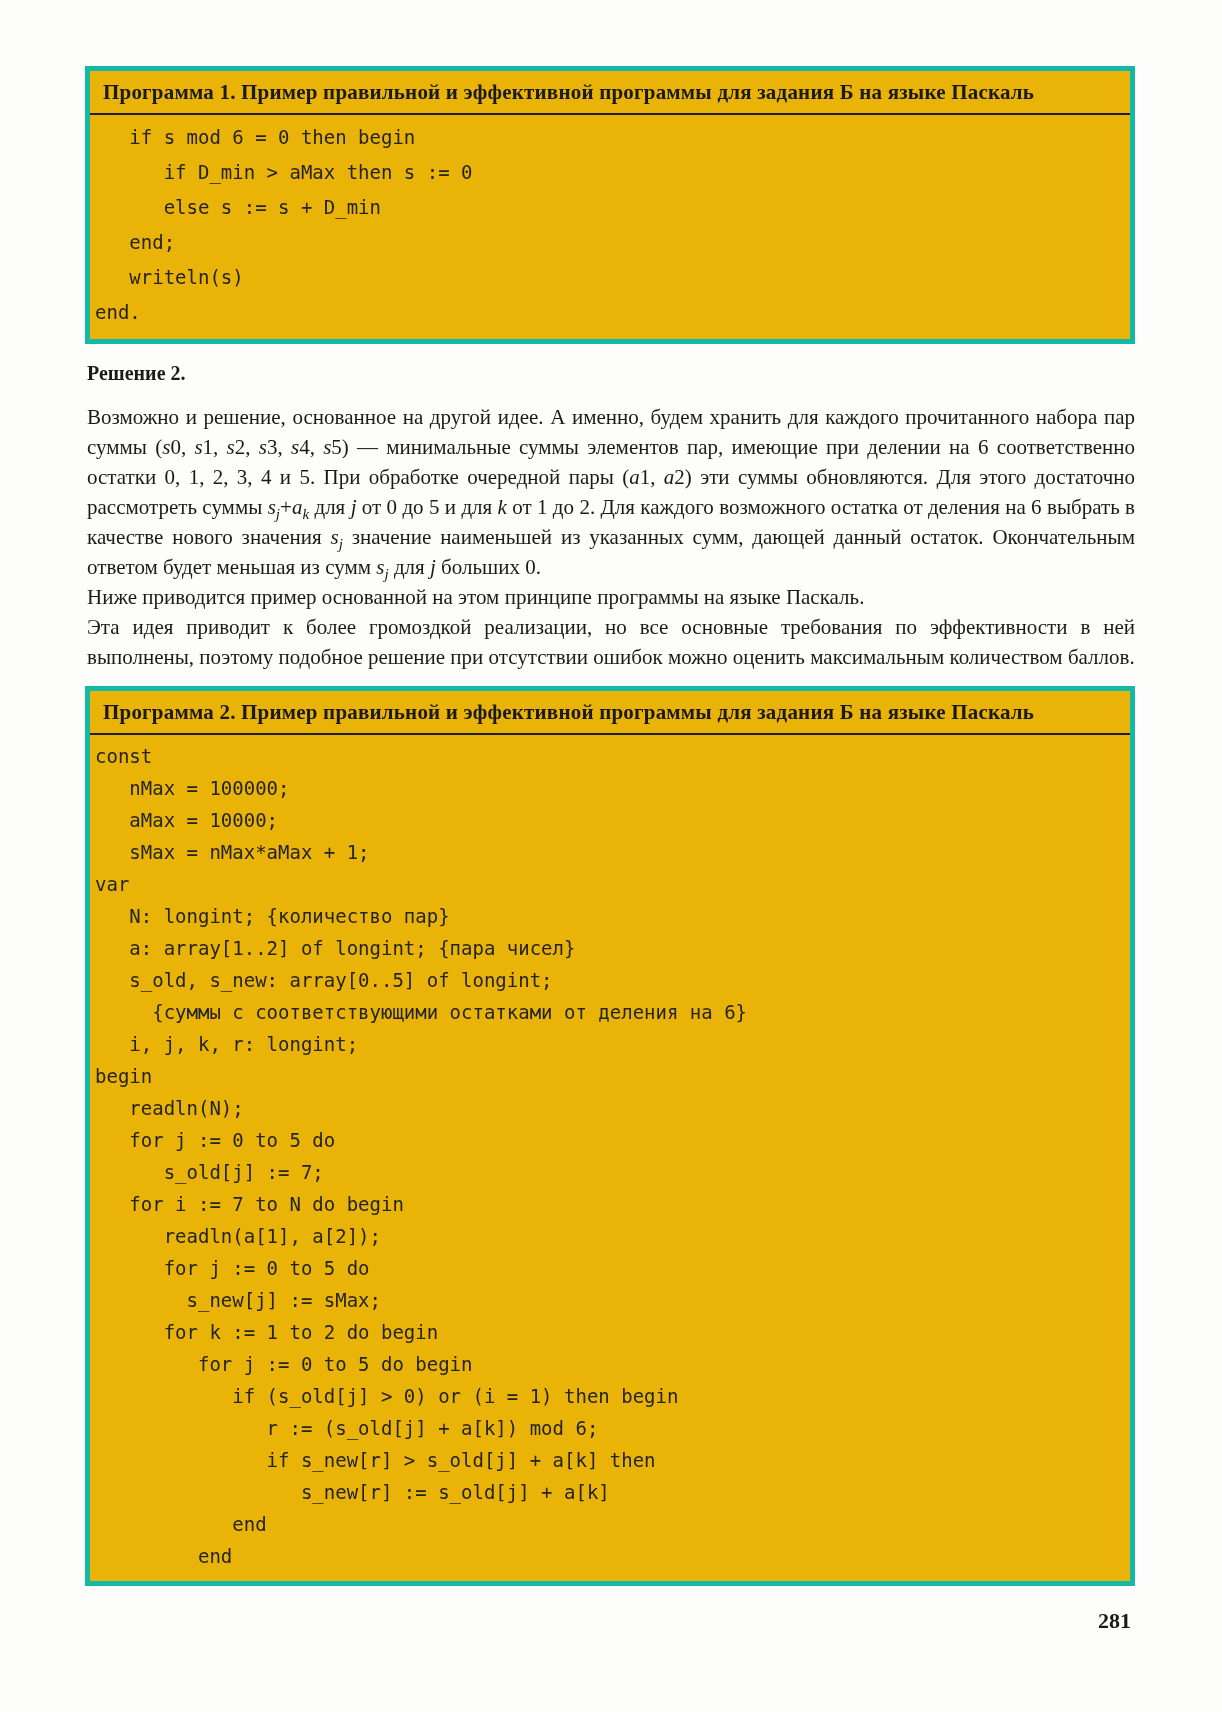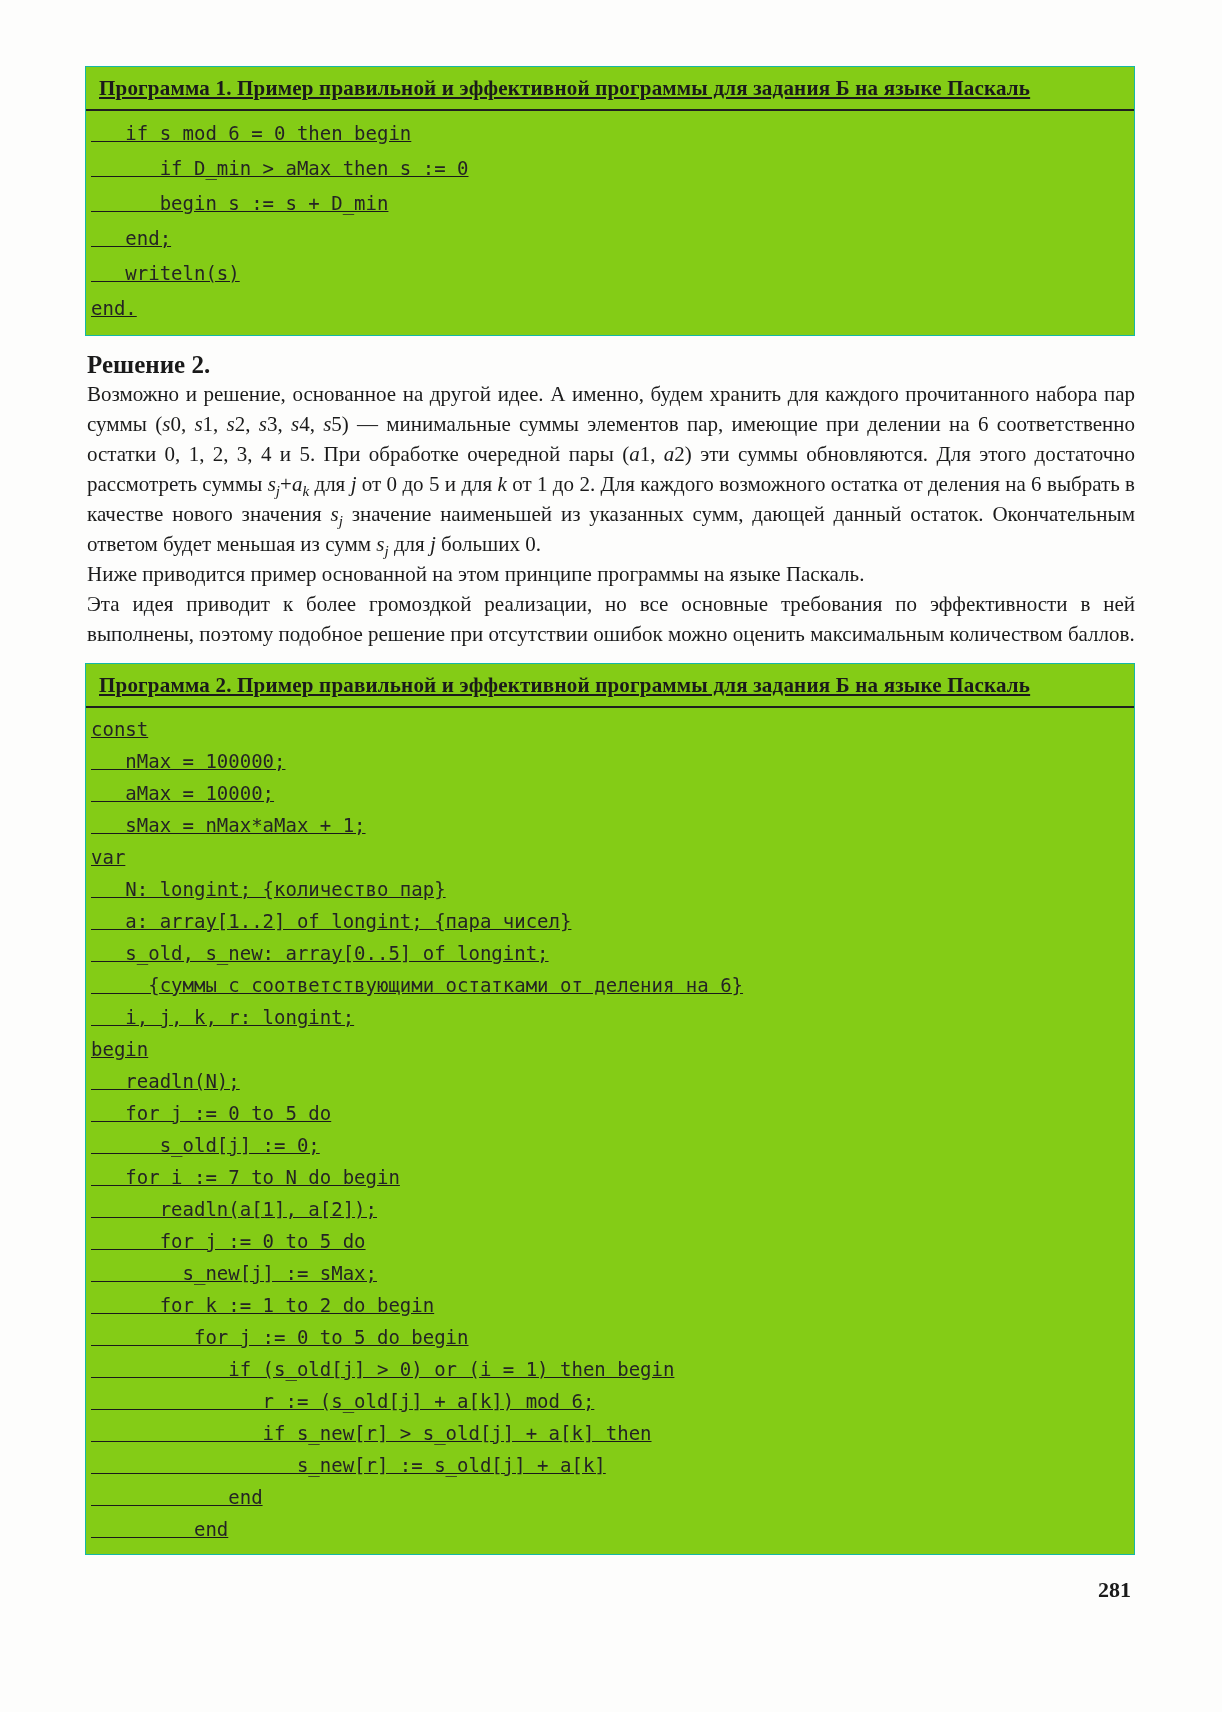--- a/index.html
+++ b/index.html
@@ -9,46 +9,45 @@
     height: 1712px;
     margin: 0 auto;
     background: #fdfdfc;
     color: #1a1a1a;
     font-family: "Liberation Serif", serif;
     box-sizing: border-box;
     padding: 66px 87px 0 85px;
     overflow: hidden;
   }
   .codebox {
-    border: 1px solid #14b8a6;
-    background: #84cc16;
-    text-decoration: underline;
+    border: 5px solid #14b8a6;
+    background: #eab308;
   }
   .codebox-header {
     font-family: "Liberation Serif", serif;
     font-weight: bold;
     font-size: 21px;
     line-height: 25px;
     padding: 9px 12px 8px 13px;
     border-bottom: 2px solid #1f1f1f;
     letter-spacing: 0.2px;
   }
   .code {
     font-family: "DejaVu Sans Mono", monospace;
     font-size: 19px;
     color: #242424;
     padding: 5px 3px 9px 5px;
   }
   .code-line { white-space: pre; }
   .code1 .code-line { line-height: 35px; }
   .code2 .code-line { line-height: 32px; }
   .solution-heading {
-    font-size: 25px;
+    font-size: 20px;
     font-weight: bold;
-    margin: 16px 0 1px 2px;
+    margin: 16px 0 16px 2px;
     line-height: 26px;
   }
   .bodytext { margin: 0 0 14px 2px; }
   .bodytext p {
     margin: 0;
     font-size: 21px;
     line-height: 30px;
     text-align: justify;
     text-indent: 0;
   }
@@ -67,21 +66,21 @@
 </head>
 <body>
 
 <div class="page">
 
   <section class="codebox">
     <header class="codebox-header">Программа 1. Пример правильной и эффективной программы для задания Б на языке Паскаль</header>
     <div class="code code1">
         <div class="code-line">   if s mod 6 = 0 then begin</div>
         <div class="code-line">      if D_min &gt; aMax then s := 0</div>
-        <div class="code-line">      begin s := s + D_min</div>
+        <div class="code-line">      else s := s + D_min</div>
         <div class="code-line">   end;</div>
         <div class="code-line">   writeln(s)</div>
         <div class="code-line">end.</div>
       </div>
   </section>
 
   <h2 class="solution-heading">Решение 2.</h2>
 
   <div class="bodytext">
       <p><span>Возможно и решение, основанное на другой идее. А именно, будем хранить для каждого прочитанного набора пар суммы (</span><span style="font-style: italic;">s</span><span>0, </span><span style="font-style: italic;">s</span><span>1, </span><span style="font-style: italic;">s</span><span>2, </span><span style="font-style: italic;">s</span><span>3, </span><span style="font-style: italic;">s</span><span>4, </span><span style="font-style: italic;">s</span><span>5) — минимальные суммы элементов пар, имеющие при делении на 6 соответственно остатки 0, 1, 2, 3, 4 и 5. При обработке очередной пары (</span><span style="font-style: italic;">a</span><span>1, </span><span style="font-style: italic;">a</span><span>2) эти суммы обновляются. Для этого достаточно рассмотреть суммы </span><span style="font-style: italic;">s</span><sub style="font-style: italic;">j</sub><span>+</span><span style="font-style: italic;">a</span><sub style="font-style: italic;">k</sub><span> для </span><span style="font-style: italic;">j</span><span> от 0 до 5 и для </span><span style="font-style: italic;">k</span><span> от 1 до 2. Для каждого возможного остатка от деления на 6 выбрать в качестве нового значения </span><span style="font-style: italic;">s</span><sub style="font-style: italic;">j</sub><span> значение наименьшей из указанных сумм, дающей данный остаток. Окончательным ответом будет меньшая из сумм </span><span style="font-style: italic;">s</span><sub style="font-style: italic;">j</sub><span> для </span><span style="font-style: italic;">j</span><span> больших 0.</span></p>
@@ -98,21 +97,21 @@
         <div class="code-line">   sMax = nMax*aMax + 1;</div>
         <div class="code-line">var</div>
         <div class="code-line">   N: longint; {количество пар}</div>
         <div class="code-line">   a: array[1..2] of longint; {пара чисел}</div>
         <div class="code-line">   s_old, s_new: array[0..5] of longint;</div>
         <div class="code-line">     {суммы с соответствующими остатками от деления на 6}</div>
         <div class="code-line">   i, j, k, r: longint;</div>
         <div class="code-line">begin</div>
         <div class="code-line">   readln(N);</div>
         <div class="code-line">   for j := 0 to 5 do</div>
-        <div class="code-line">      s_old[j] := 0;</div>
+        <div class="code-line">      s_old[j] := 7;</div>
         <div class="code-line">   for i := 7 to N do begin</div>
         <div class="code-line">      readln(a[1], a[2]);</div>
         <div class="code-line">      for j := 0 to 5 do</div>
         <div class="code-line">        s_new[j] := sMax;</div>
         <div class="code-line">      for k := 1 to 2 do begin</div>
         <div class="code-line">         for j := 0 to 5 do begin</div>
         <div class="code-line">            if (s_old[j] &gt; 0) or (i = 1) then begin</div>
         <div class="code-line">               r := (s_old[j] + a[k]) mod 6;</div>
         <div class="code-line">               if s_new[r] &gt; s_old[j] + a[k] then</div>
         <div class="code-line">                  s_new[r] := s_old[j] + a[k]</div>

